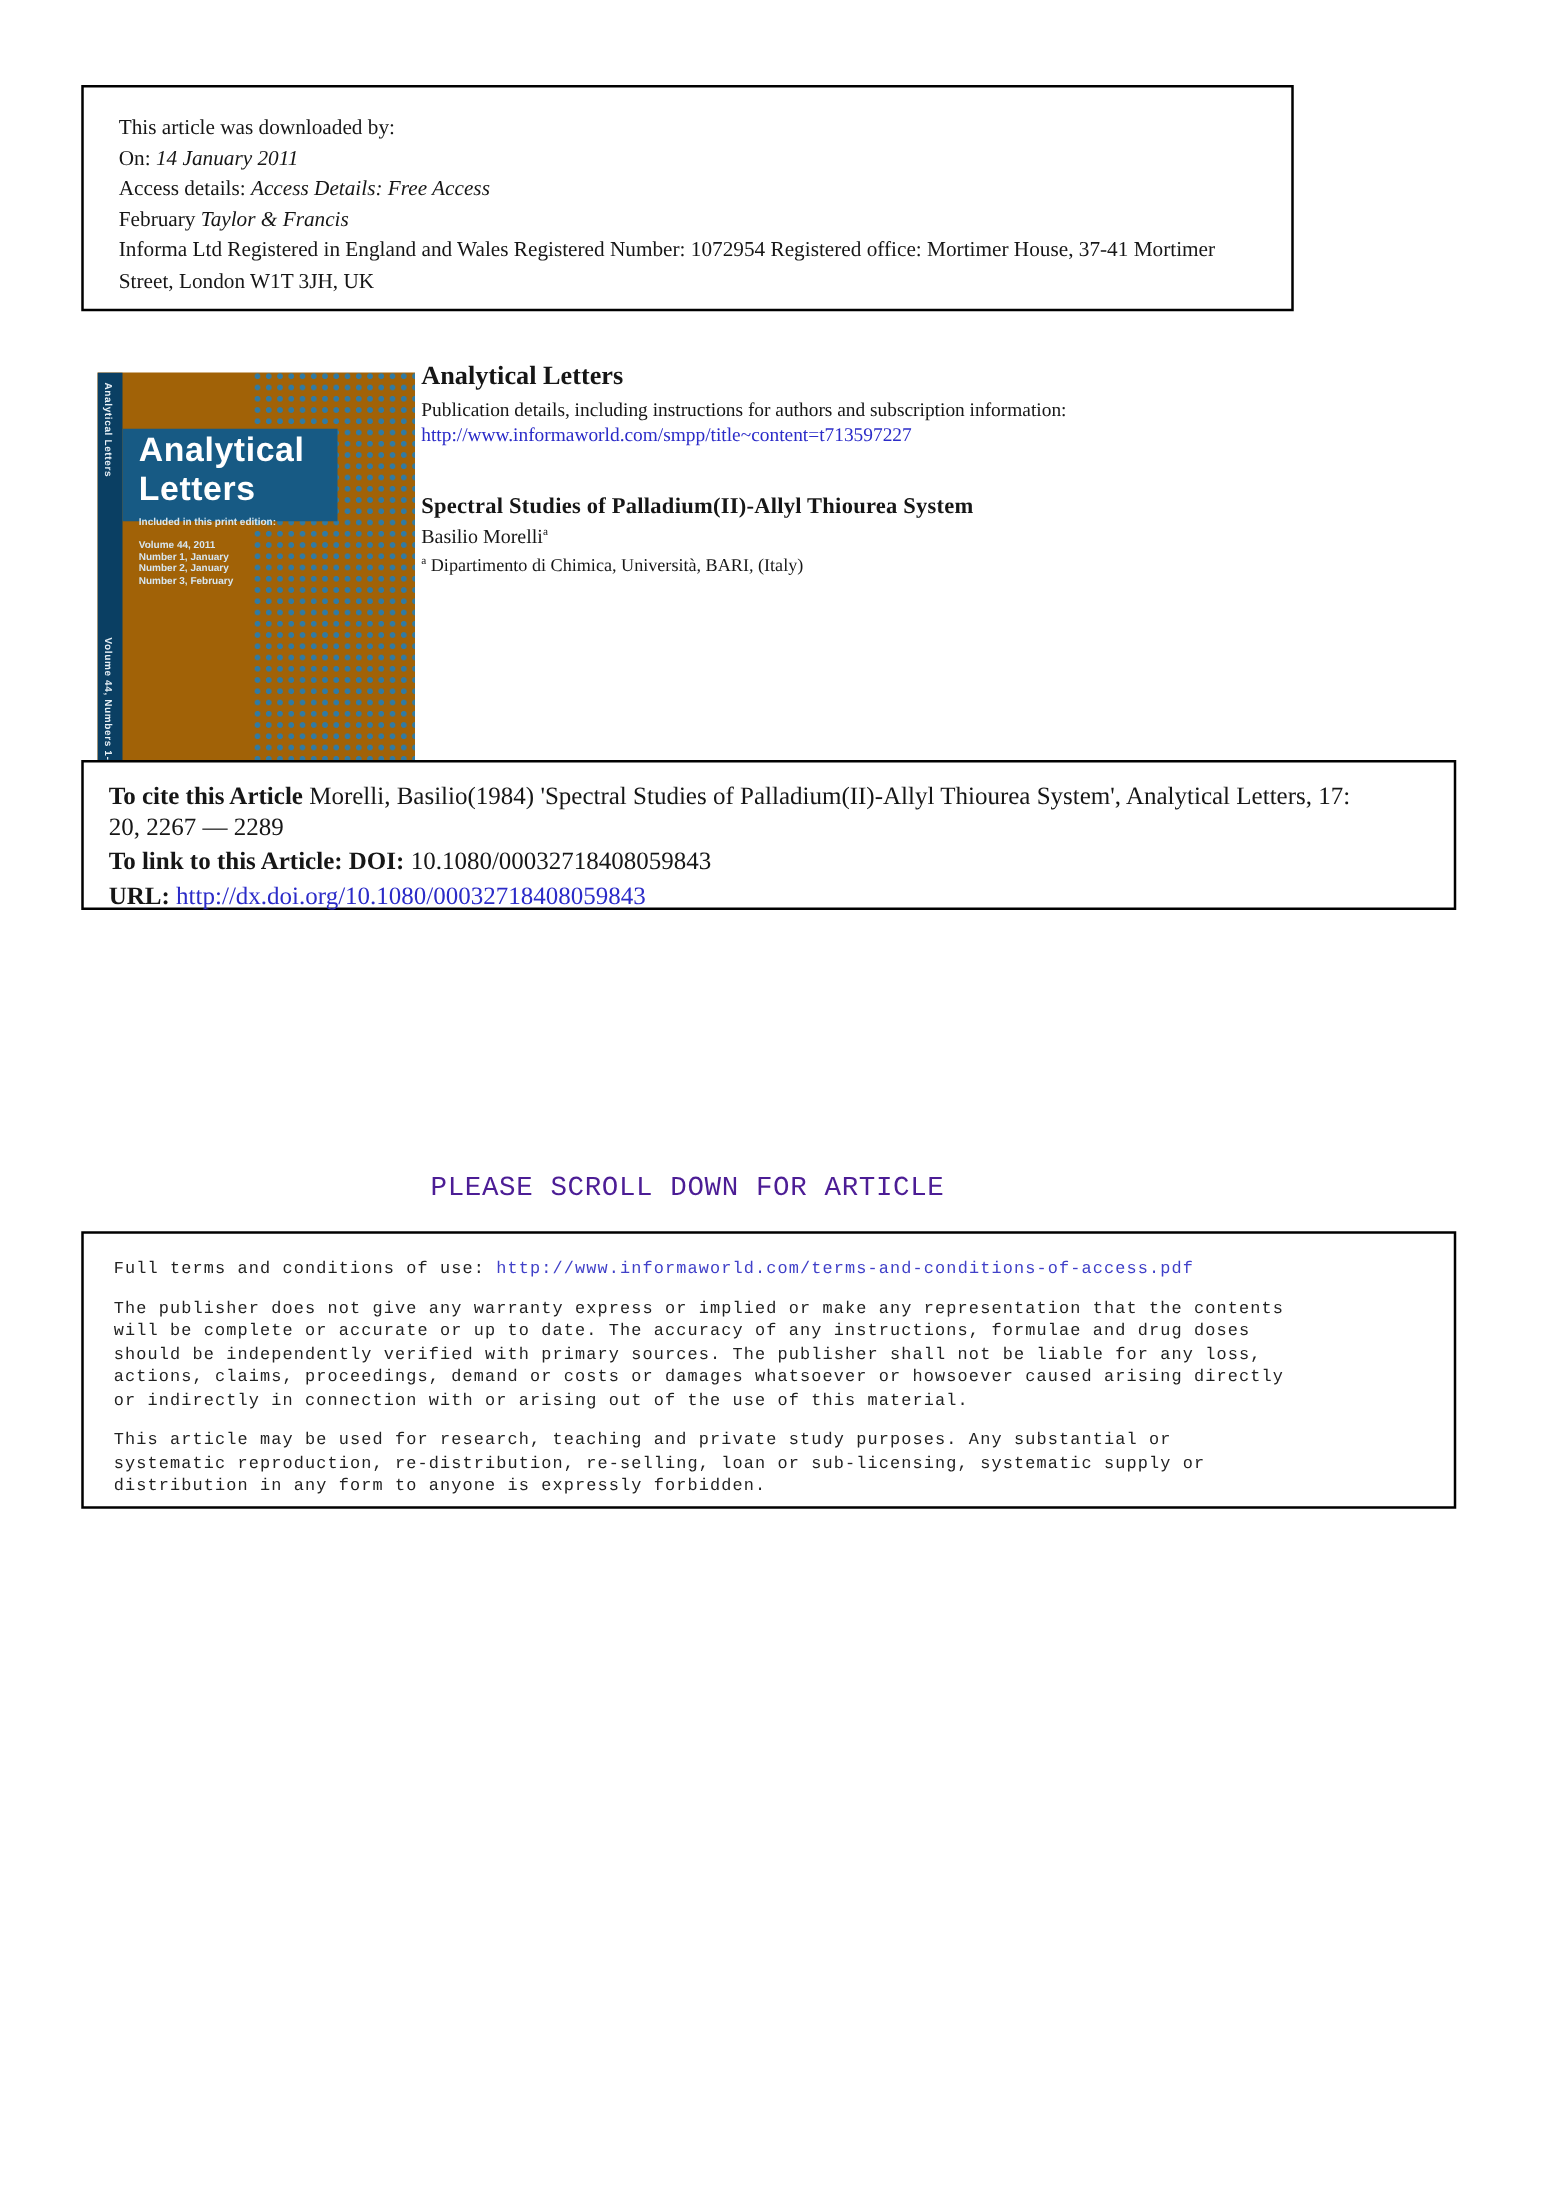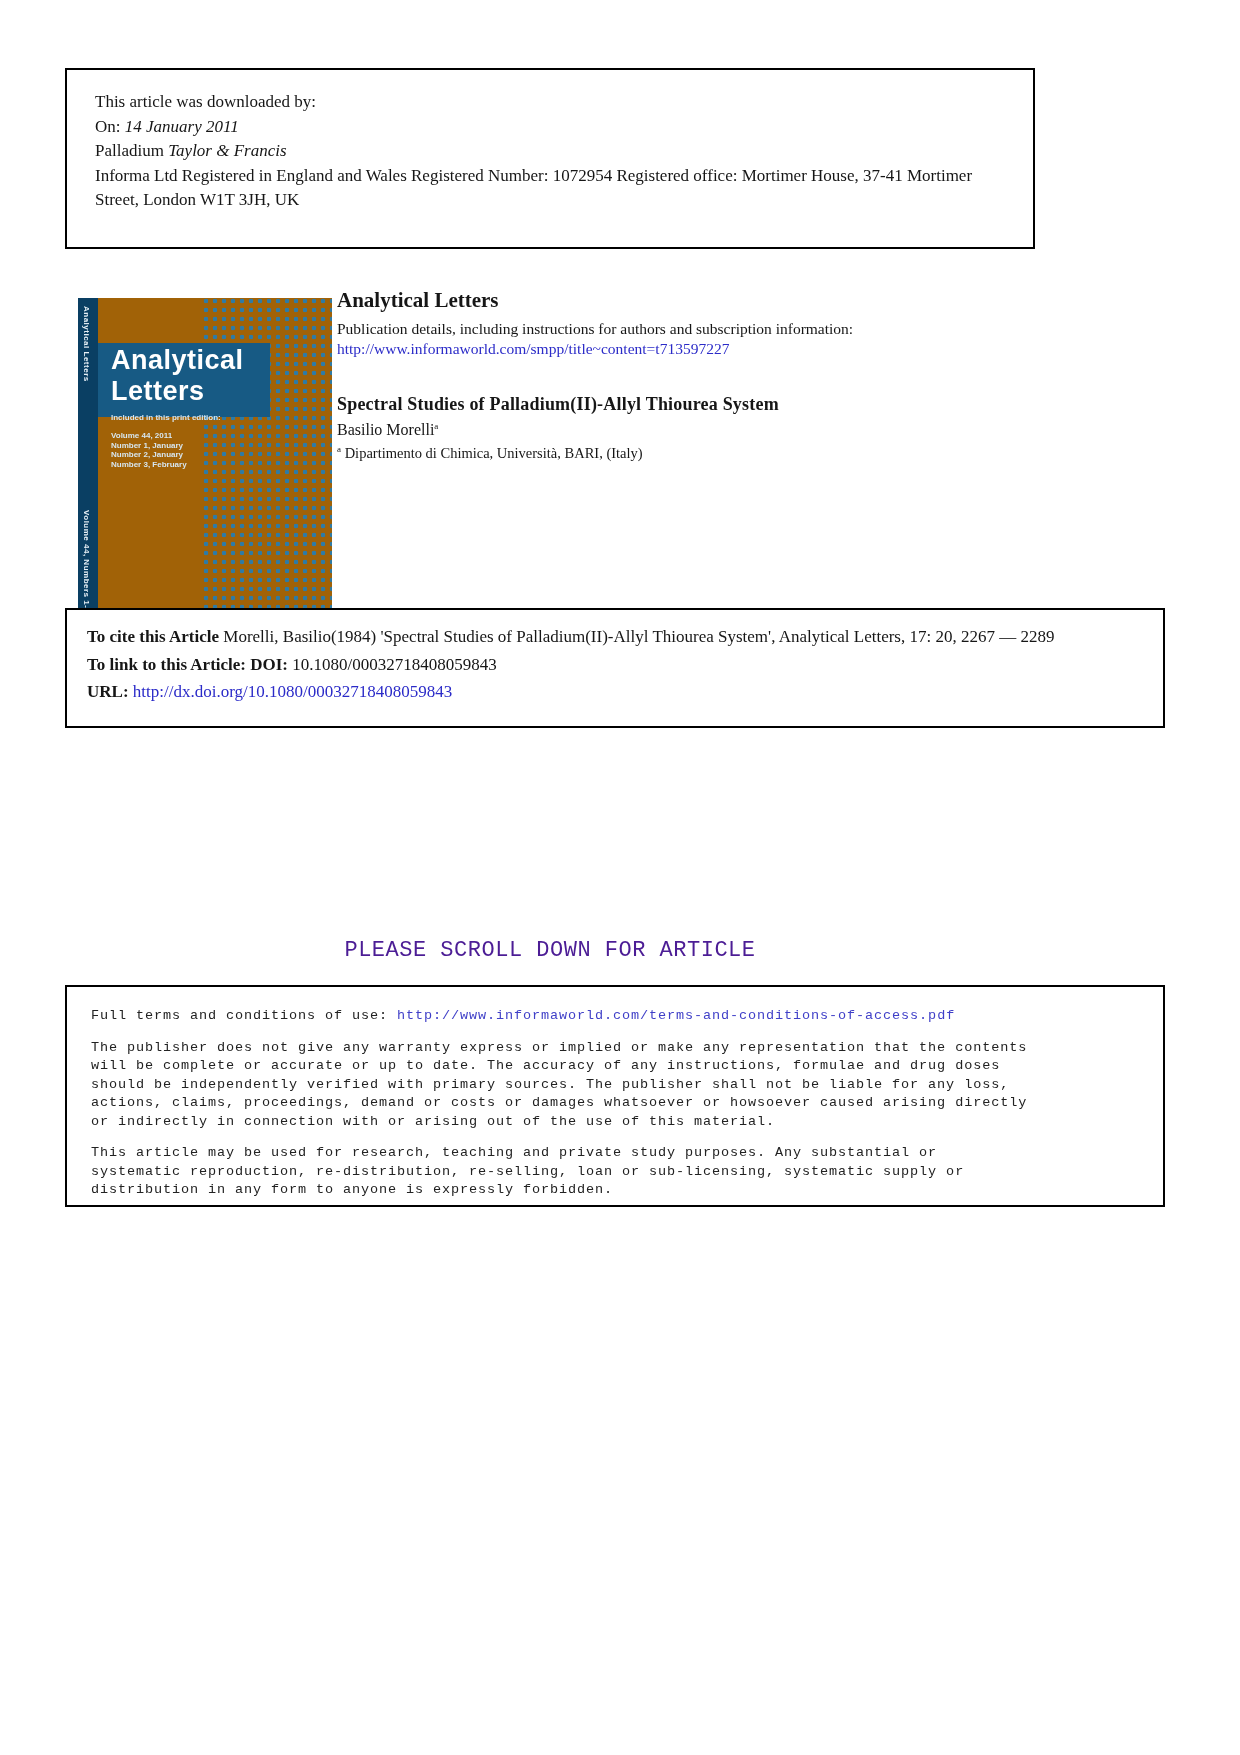--- a/index.html
+++ b/index.html
@@ -44,21 +44,21 @@
   .jname{margin:0;font-size:21px;font-weight:bold;}
   .jpub{margin:5px 0 0 0;font-size:15.5px;line-height:21px;}
   .jurl{display:block;margin-top:1px;font-size:15.5px;color:#2b2bc8;text-decoration:none;}
   .atitle{margin:36px 0 0 0;font-size:18px;font-weight:bold;letter-spacing:.2px;}
   .aauthor{margin:6px 0 0 0;font-size:16px;}
   .aaffil{margin:6px 0 0 0;font-size:14.5px;}
   sup{font-size:9px;vertical-align:super;line-height:0;}
 
   
   .cite-box{left:65px;top:608px;width:1100px;height:120px;padding:15px 20px;}
-  .cite-box p{margin:0;font-size:17px;line-height:24.5px;}
+  .cite-box p{margin:0;font-size:20px;line-height:24.5px;}
   .cite-p{max-width:1005px;}
   .cite-box .row2{margin-top:3px;}
   .b{font-weight:bold;}
   .link{color:#2b2bc8;text-decoration:none;}
 
   
   .scroll-wrap{position:absolute;left:65px;top:938px;width:970px;text-align:center;}
   .scroll-txt{font-family:Liberation Mono, monospace;font-size:22px;color:#4c1d95;
         letter-spacing:.5px;}
 
@@ -70,21 +70,22 @@
   .mlink{color:#4040c8;text-decoration:none;}
 </style>
 </head>
 <body>
 
 <div class="page">
 
   <div class="box top-box">
     <p><span>This article was downloaded by:</span></p>
     <p><span>On: </span><span class="it">14 January 2011</span></p>
-    <p><span>Palladium </span><span class="it">Taylor &amp; Francis</span></p>
+    <p><span>Access details: </span><span class="it">Access Details: Free Access</span></p>
+    <p><span>February </span><span class="it">Taylor &amp; Francis</span></p>
     <p class="reg">Informa Ltd Registered in England and Wales Registered Number: 1072954 Registered office: Mortimer House, 37-41 Mortimer Street, London W1T 3JH, UK</p>
   </div>
 
   <div class="cover">
     <div class="cover-dots"></div>
     <div class="cover-spine">
       <span class="spine-txt spine-top">Analytical Letters</span>
       <span class="spine-txt spine-bottom">Volume 44, Numbers 1-3, 2011</span>
     </div>
     <div class="cover-titleband">

